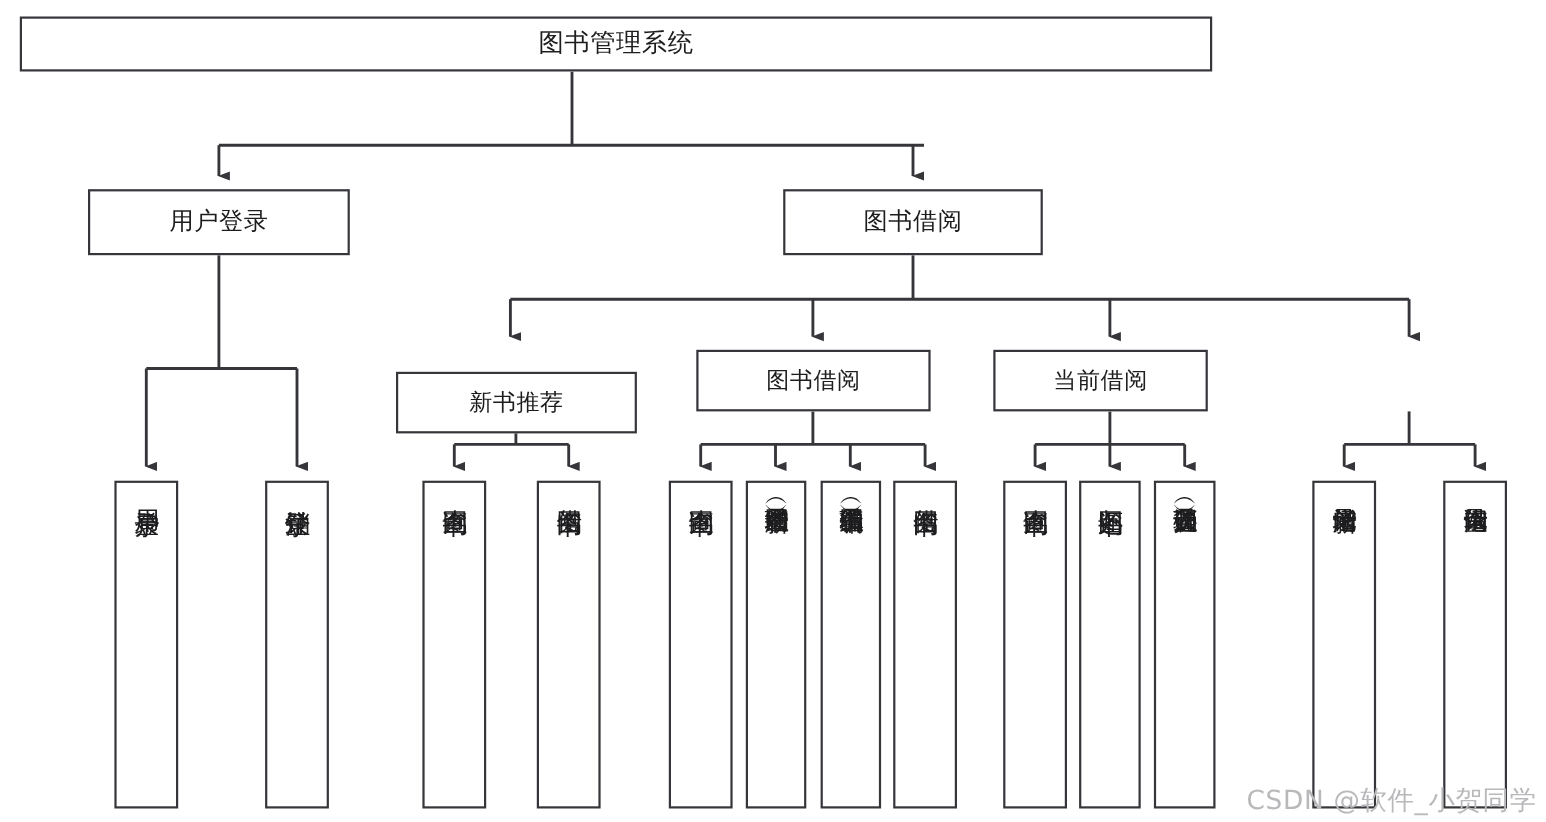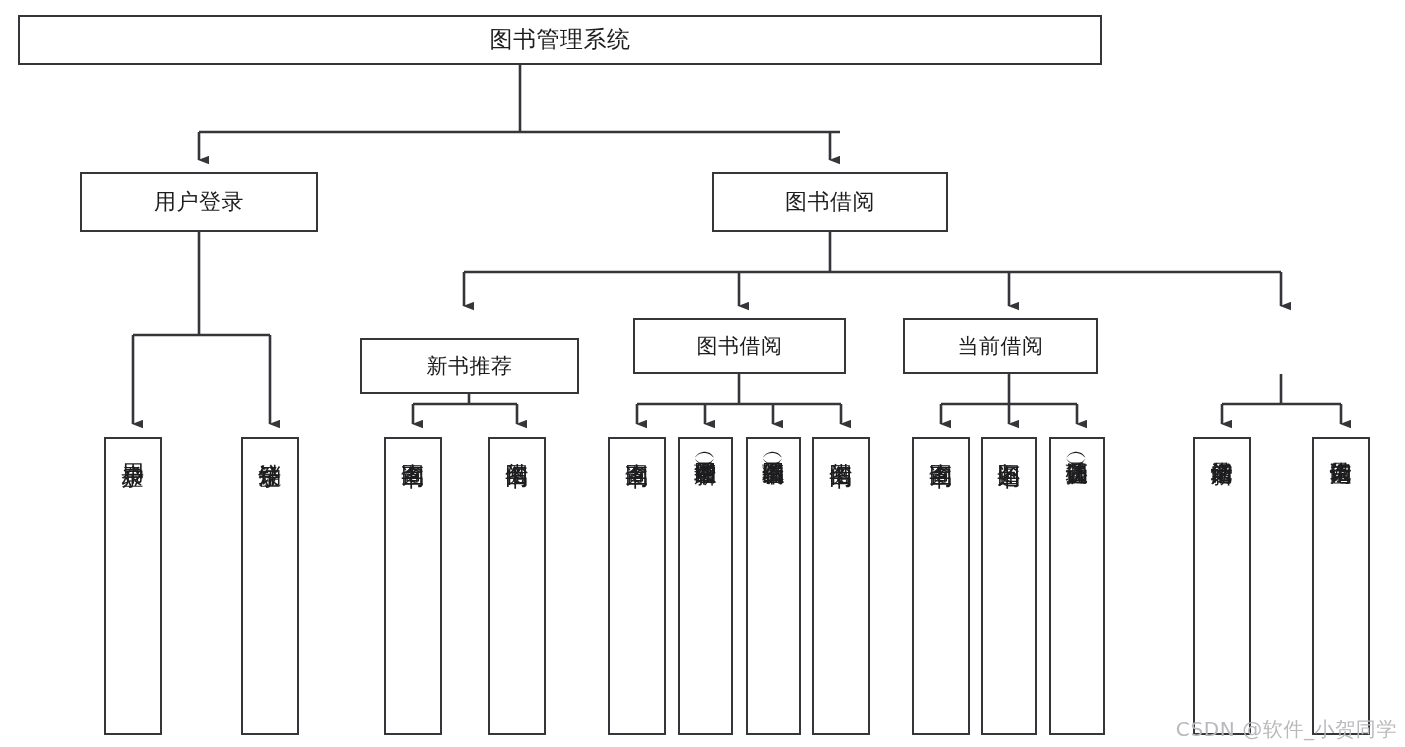--- a/index.html
+++ b/index.html
@@ -60,21 +60,21 @@
     -webkit-writing-mode: vertical-rl;
   }
   .node.leaf.long .label {
     font-size: 22px;
     letter-spacing: 0px;
   }
   .watermark {
     position: absolute;
     right: 8px;
     bottom: 4px;
-    font-size: 20px;
+    font-size: 24px;
     color: #b9b9bc;
     letter-spacing: 0.6px;
     white-space: nowrap;
     user-select: none;
   }
 </style>
 </head>
 <body>
 
 <div id="canvas">

